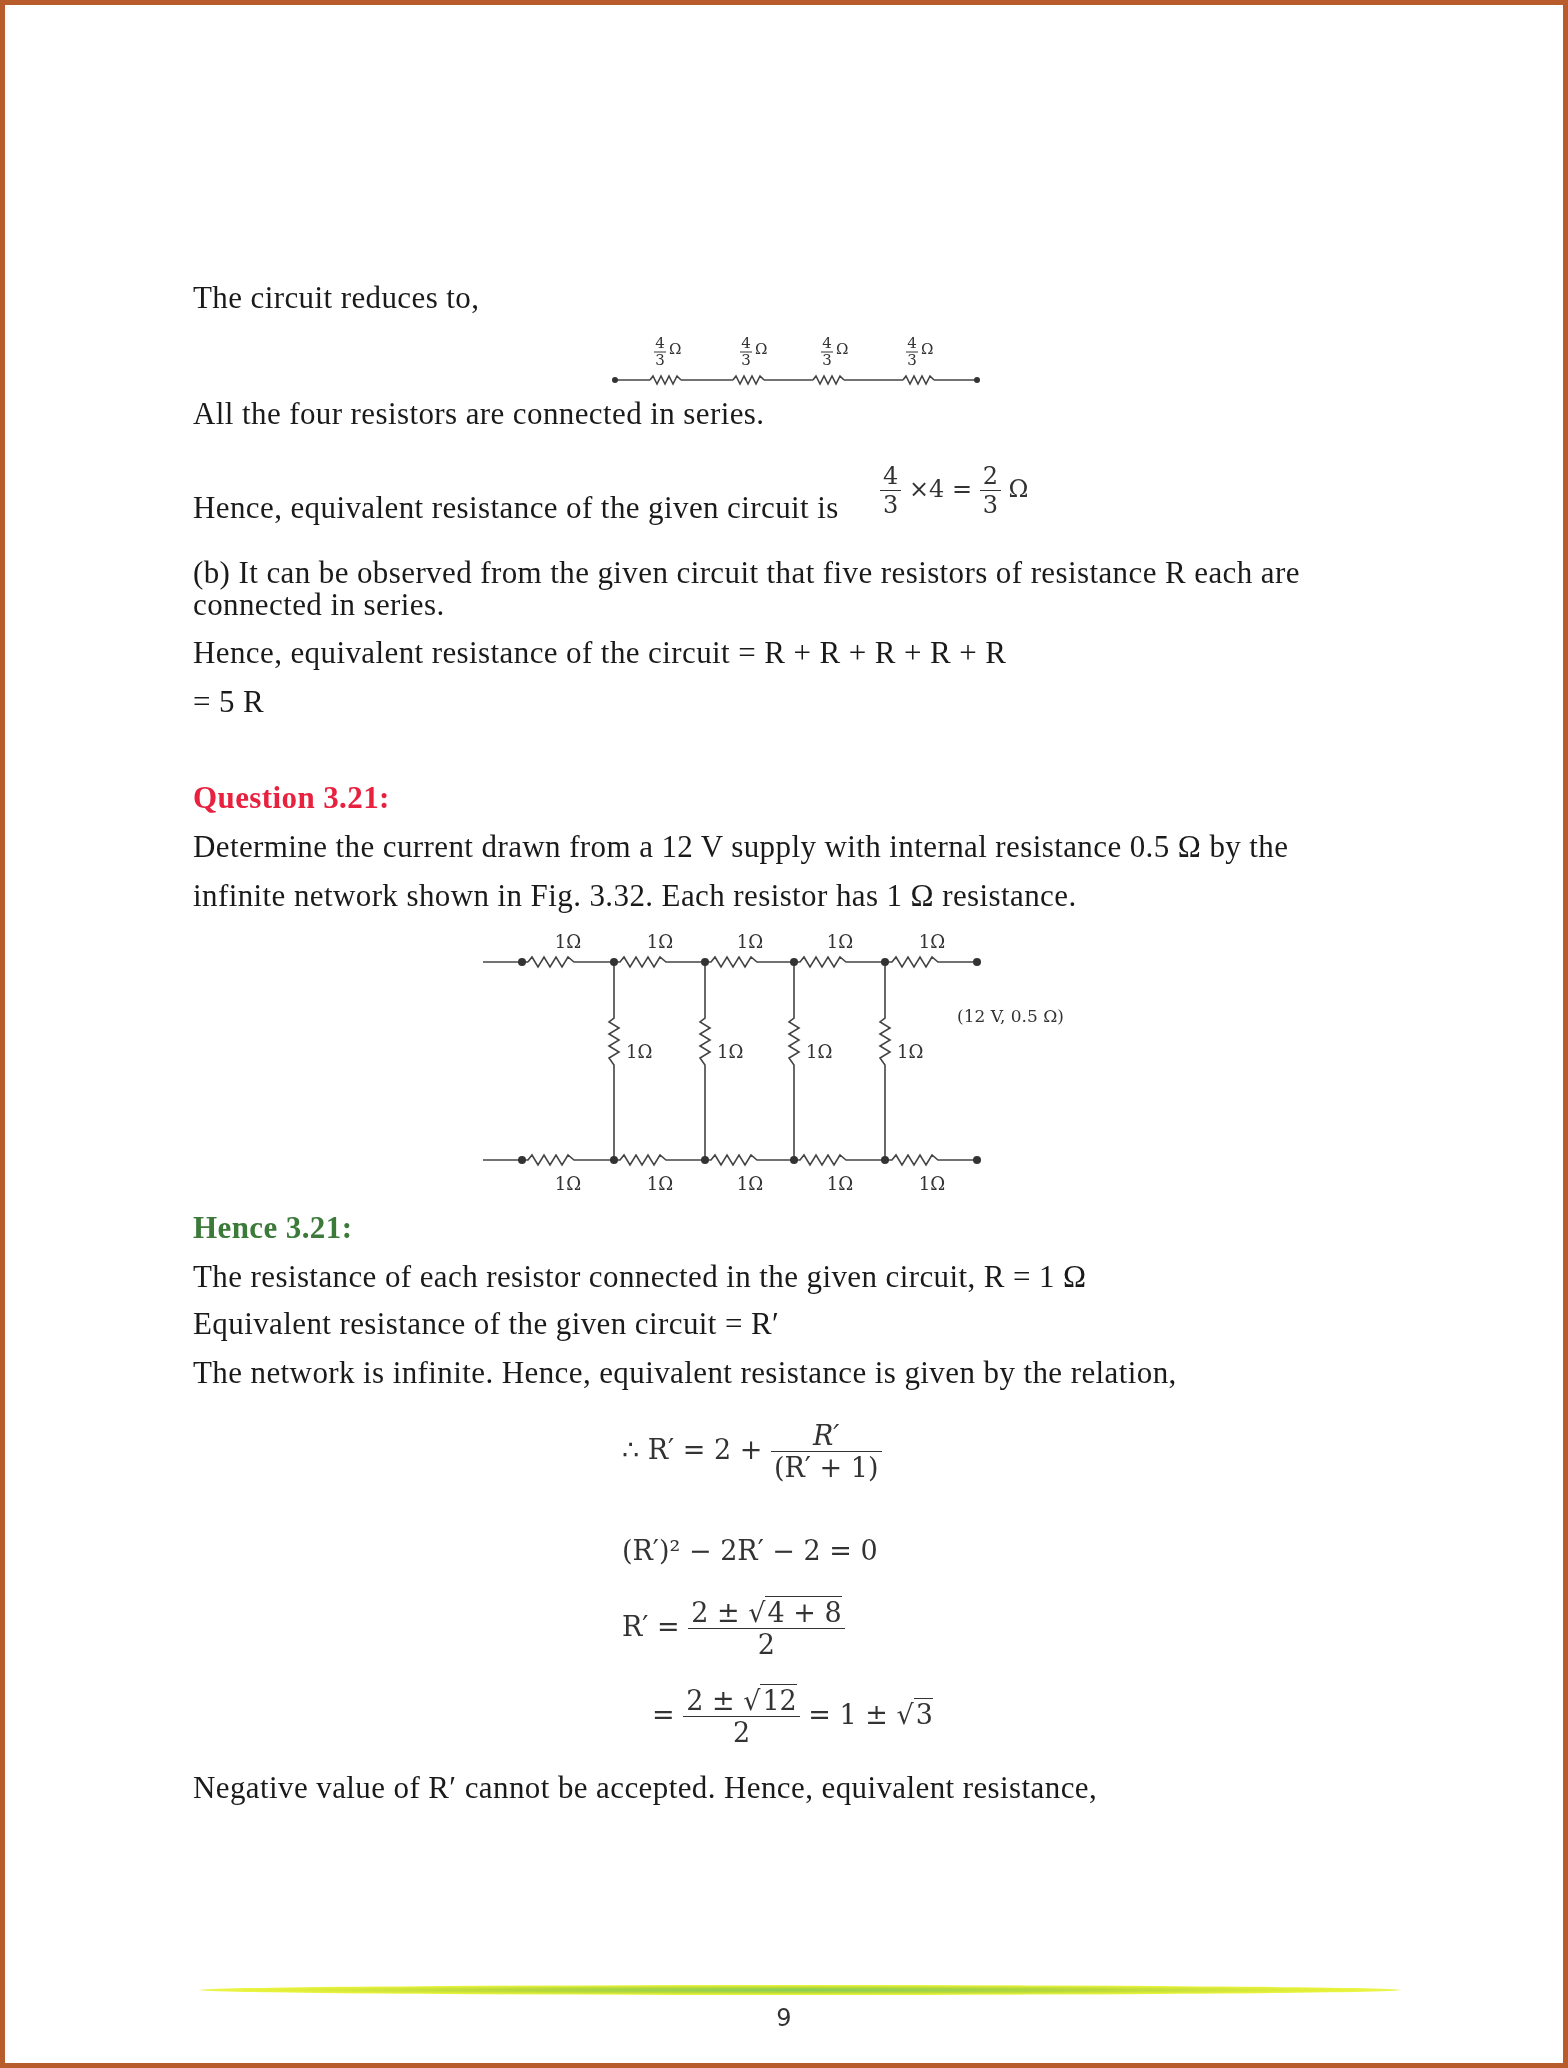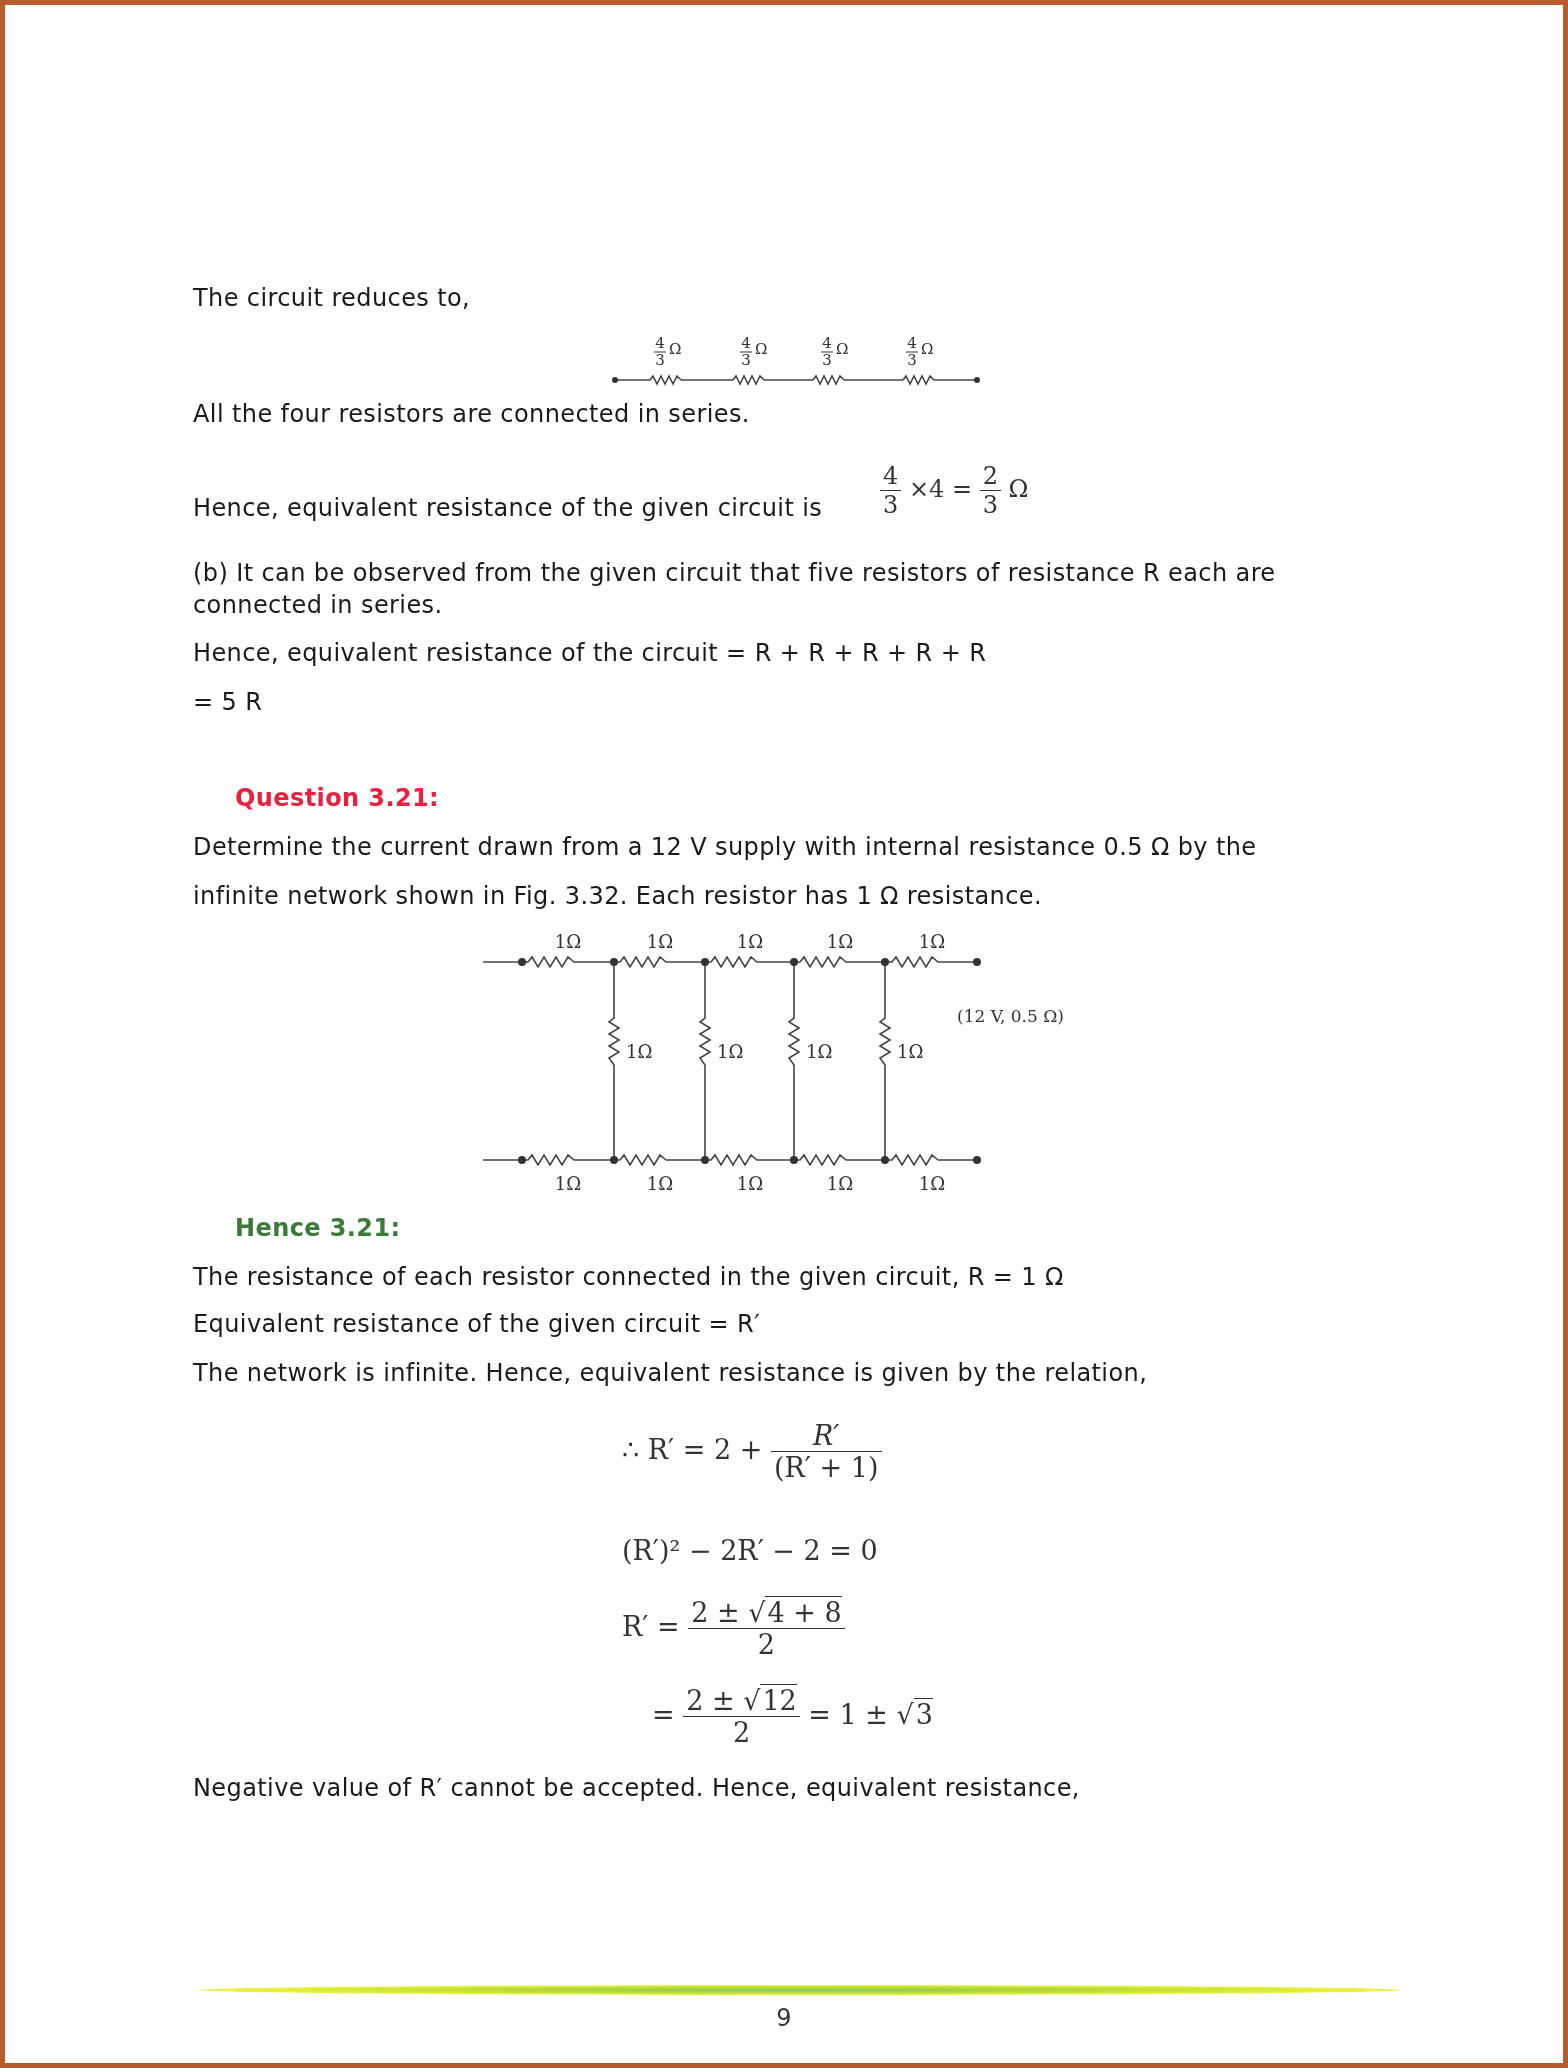--- a/index.html
+++ b/index.html
@@ -1,21 +1,21 @@
 <!DOCTYPE html>
 <html><head>
 <meta charset="utf-8">
 <style>
   html, body { margin:0; padding:0; }
   body { width:1568px; height:2068px; position:relative; background:#ffffff; overflow:hidden;
          font-family:"DejaVu Sans", sans-serif; color:#1a1a1a; }
   .page-border { position:absolute; left:0; top:0; width:1568px; height:2068px; box-sizing:border-box;
                  border:5px solid #b85c2c; pointer-events:none; }
-  .line { position:absolute; left:193px; font-size:24px; line-height:30px; white-space:nowrap; letter-spacing:0.4px; }
-  .heading { font-weight:bold;margin-left:42px; }
+  .line { position:absolute; left:193px; font-size:31px; line-height:30px; white-space:nowrap; letter-spacing:0.4px;font-family:Liberation Serif, serif; }
+  .heading { font-weight:bold; }
   .q { color:#e8213f; }
   .a { color:#3c7a3a; }
   .math { font-family:"DejaVu Serif", serif; color:#333; position:absolute; white-space:nowrap; }
   .frac { display:inline-block; vertical-align:middle; text-align:center; }
   .frac .num { display:block; border-bottom:1.5px solid #333; padding:0 3px; }
   .frac .den { display:block; padding:0 3px; }
   .sqrt { border-top:1.5px solid #333; padding-left:2px; }
   svg text { font-family:"DejaVu Serif", serif; fill:#333; }
   .rule { position:absolute; left:200px; top:1985px; width:1200px; height:10px;
           background:radial-gradient(ellipse at center, #7fcf5a 0%, #b9d93a 35%, #e8f23a 65%, rgba(240,255,80,0.2) 100%);

